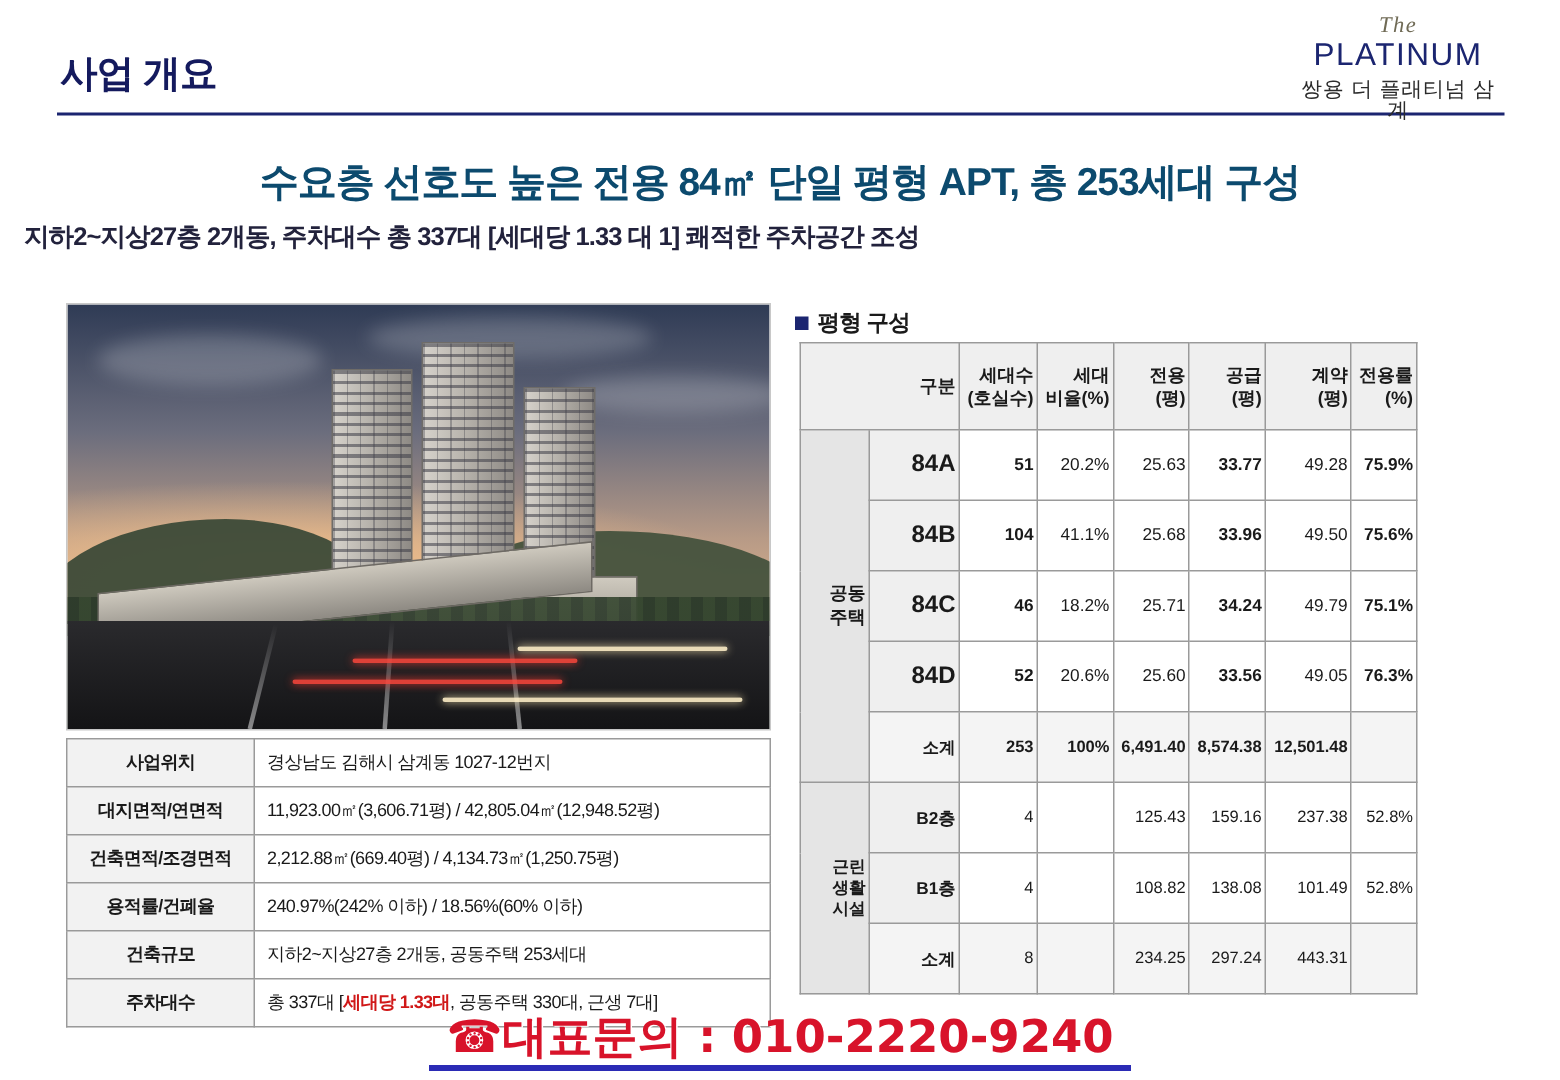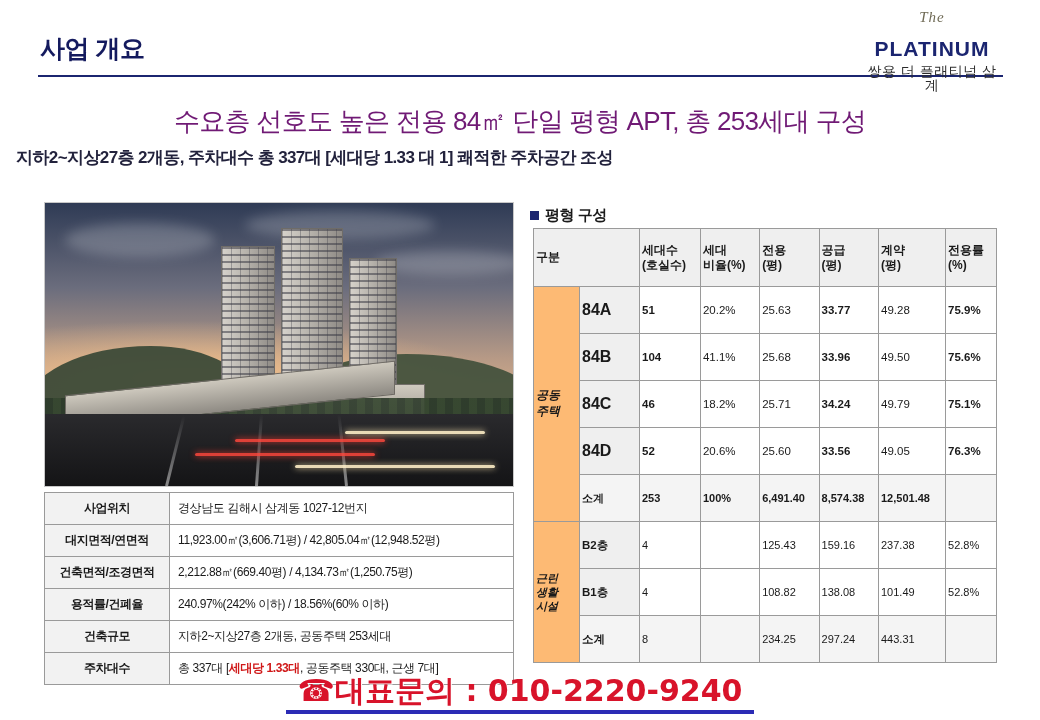--- a/index.html
+++ b/index.html
@@ -26,30 +26,30 @@
   }
   #logo-block {
     position:absolute; right:38px; top:10px; width:140px; text-align:center;
     line-height:1.05;
   }
   #logo-the {
     font-family:"Liberation Serif", serif; font-style:italic;
     font-size:15px; color:#6f6a55; letter-spacing:1px;
   }
   #logo-platinum {
-    font-size:21px; font-weight:bold; color:#1b2570; letter-spacing:1px;margin-top:12px;
+    font-size:21px; font-weight:normal; color:#1b2570; letter-spacing:1px;
   }
   #logo-sub {
     font-size:14px; color:#2b2b2b; margin-top:4px; letter-spacing:0.5px;
   }
 
   
   #headline {
     position:absolute; left:0; top:104px; width:1040px; text-align:center;
-    font-size:26px; font-weight:normal; color:#701a75; letter-spacing:-0.7px;
+    font-size:26px; font-weight:bold; color:#0c4a6e; letter-spacing:-0.7px;
   }
   #subheadline {
     position:absolute; left:0; top:146px; width:1040px; text-align:left;
     font-size:17px; font-weight:bold; color:#22223c; letter-spacing:-0.6px;padding-left:16px;
   }
 
   
   #render-photo {
     position:absolute; left:44px; top:202px; width:470px; height:285px;
     border:1px solid #c8c8c8;
@@ -131,34 +131,33 @@
   
   #unit-heading {
     position:absolute; left:530px; top:206px;
     font-size:15px; font-weight:bold; color:#1a1a1a; letter-spacing:-0.5px;
   }
   #unit-heading .sq {
     display:inline-block; width:9px; height:9px; background:#1b2570;
     margin-right:6px;
   }
   #unit-table {
-    position:absolute; left:533px; top:228px; width:464px;
-    border-collapse:collapse; font-size:11.5px; color:#1a1a1a; text-align:left;
+    position:absolute; left:533px; top:228px; width:412px;
+    border-collapse:collapse; font-size:11.5px; color:#1a1a1a; text-align:right;
   }
   #unit-table th, #unit-table td {
     border:1px solid #9a9a9a; padding:3px 2px;
   }
   #unit-table thead th {
     background:#efefef; font-weight:bold; height:58px; line-height:1.25;
     font-size:12px;
   }
   #unit-table td.rowgroup {
-    background:#fdba74; font-weight:bold; width:46px; font-size:12px;
+    background:#e5e5e5; font-weight:bold; width:46px; font-size:12px;
     line-height:1.3;
-    font-style:italic;
   }
   #unit-table td.type {
     background:#efefef; font-weight:bold; font-size:16px; width:60px;
   }
   #unit-table tbody tr { height:47px; }
   #unit-table td.b { font-weight:bold; }
   #unit-table tr.subtotal td { background:#f4f4f4; font-weight:bold; }
   #unit-table tr.small td { font-size:11px; }
   #unit-table tr.nbs-sub td { background:#f4f4f4; }
 

